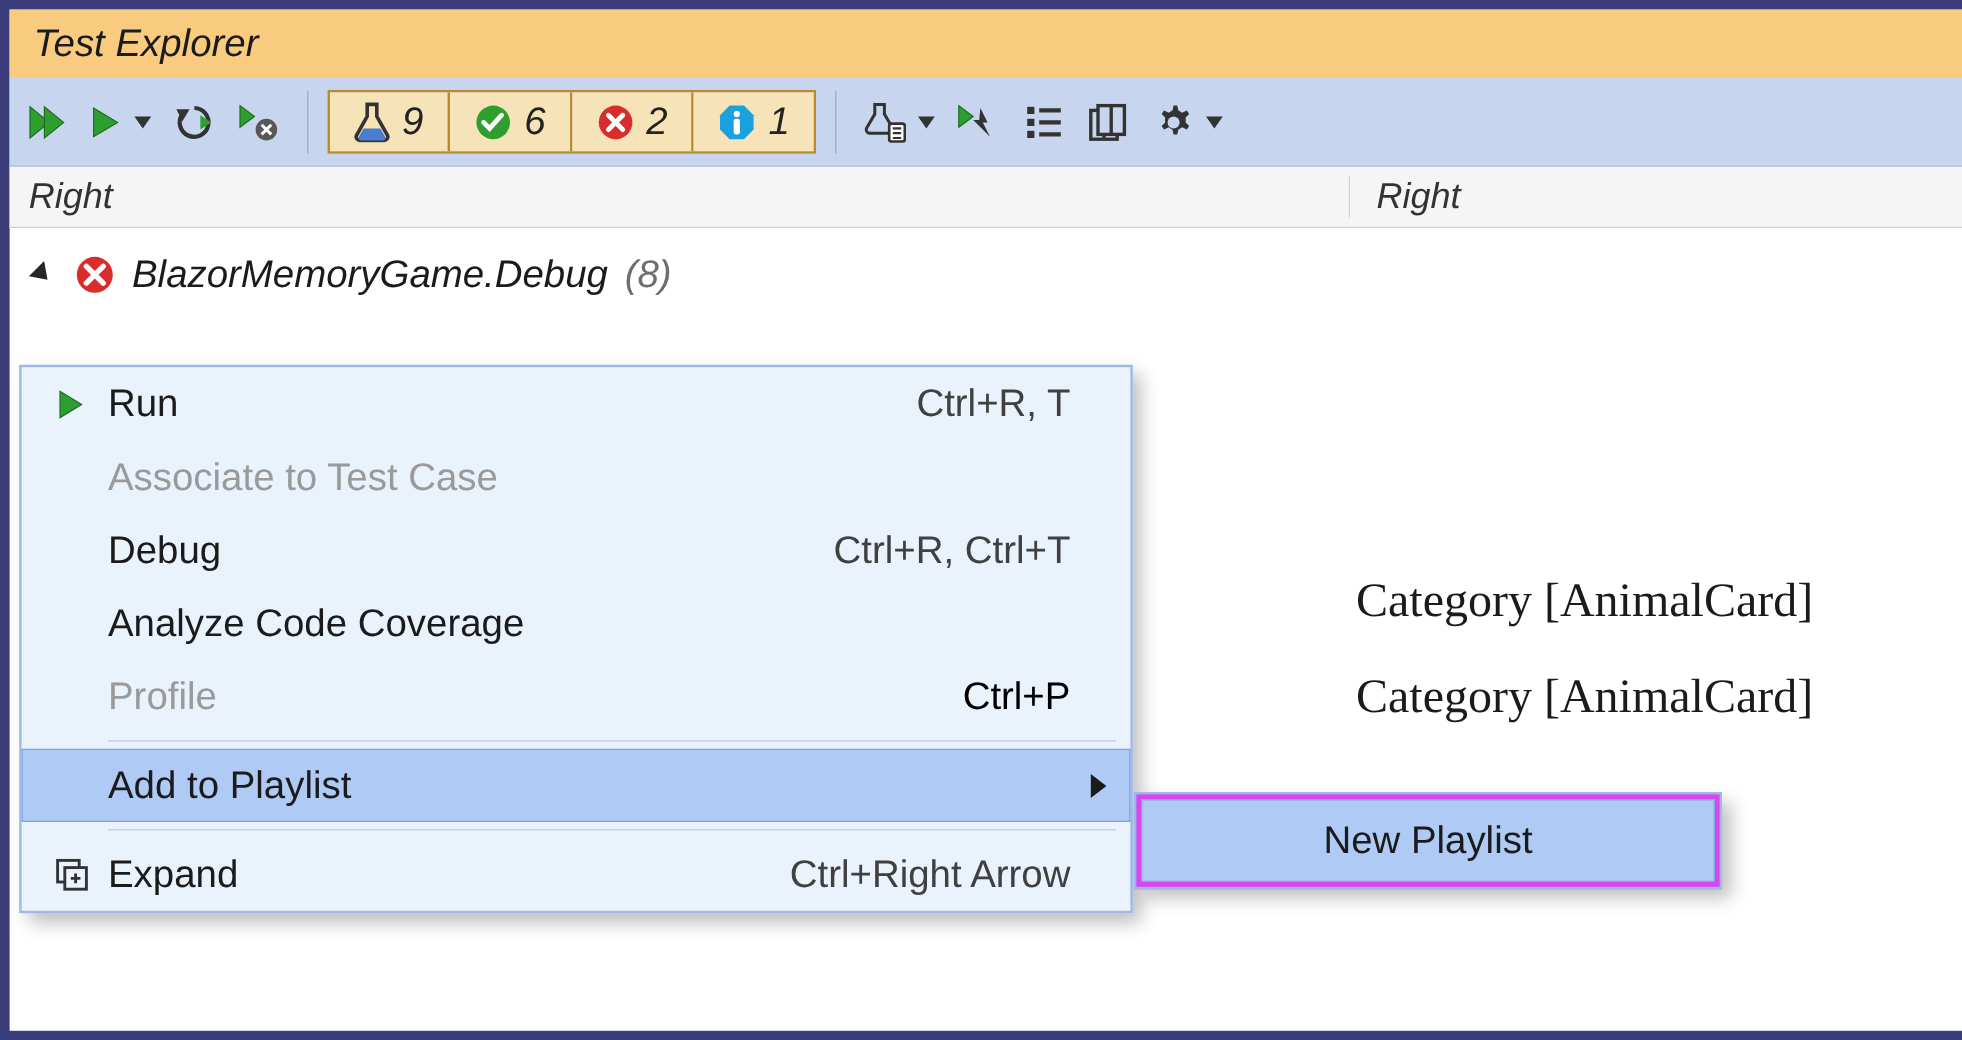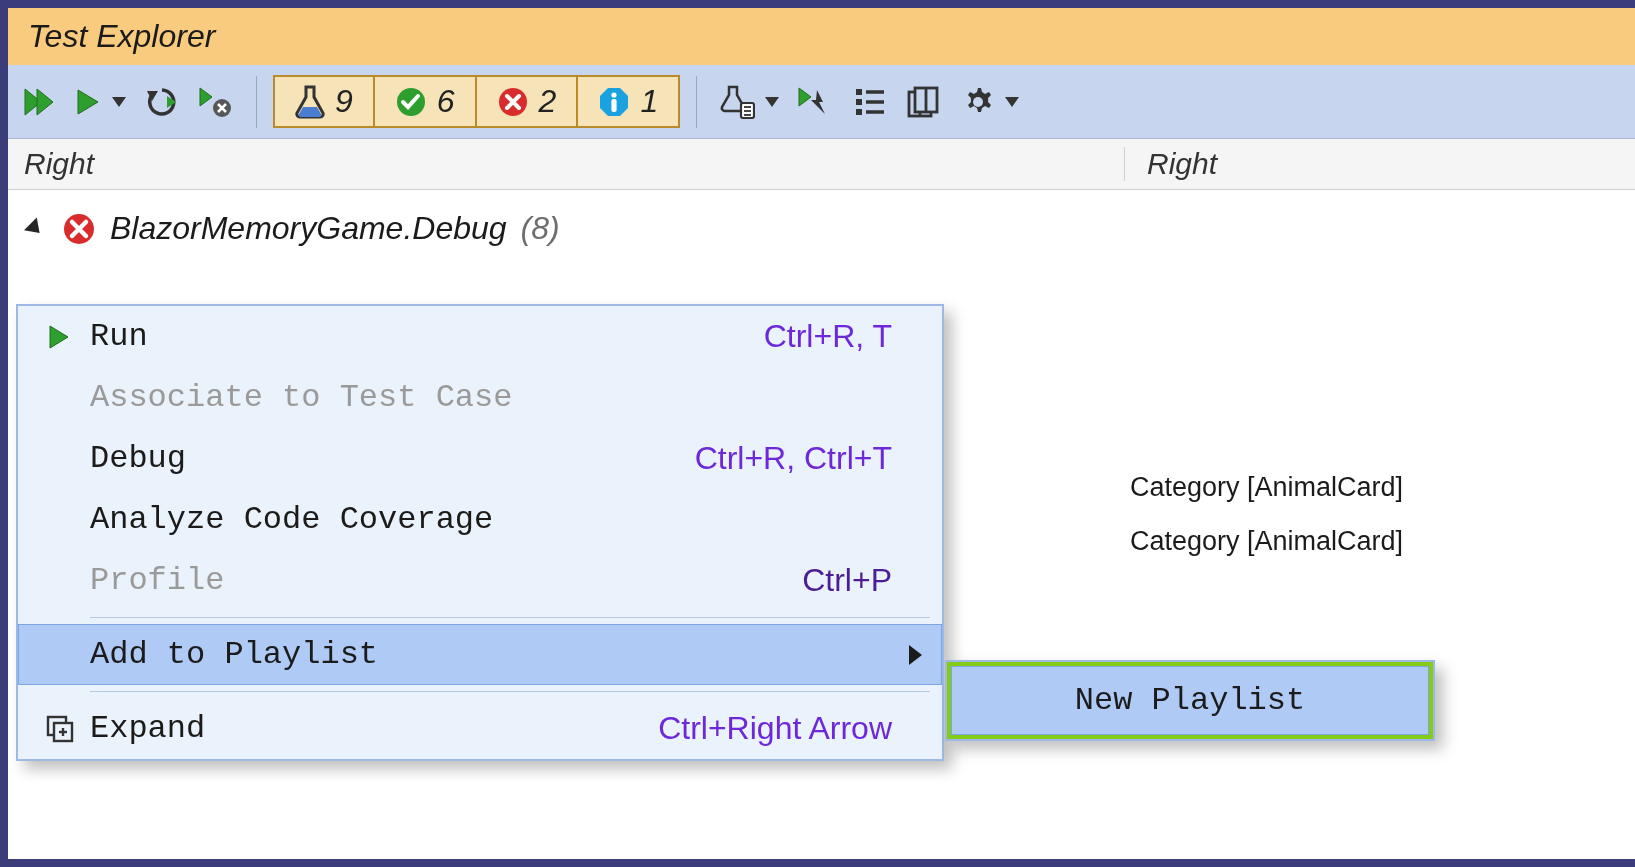--- a/index.html
+++ b/index.html
@@ -95,23 +95,24 @@
     border-top: 13px solid #262626;
     transform: rotate(-45deg);
     margin-right: 4px;
   }
   .count-muted { color: #6e6e6e; }
   
   .traits-area {
     position: absolute;
     left: 1130px;
     top: 460px;
-    font-size: 27px;
+    font-size: 40px;
     color: #1b1b1b;
     line-height: 2.0;
+    font-family: Liberation Serif, serif;
   }
   
   
   .context-menu {
     position: absolute;
     left: 16px;
     top: 304px;
     width: 928px;
     background: #eaf2fc;
     border: 2px solid #9fb9e6;
@@ -124,23 +125,23 @@
     padding: 12px 20px 12px 12px;
     color: #1b1b1b;
   }
   .menu-item.disabled { color: #9a9a9a; }
   .menu-icon {
     width: 60px;
     display: flex;
     justify-content: center;
     align-items: center;
   }
-  .menu-label { flex: 1; font-family: Liberation Mono, monospace; }
-  .menu-shortcut { color: #6d28d9; padding-left: 30px; }
-  .menu-item.disabled .menu-shortcut { color: #4c1d95; }
+  .menu-label { flex: 1; }
+  .menu-shortcut { color: #404040; padding-left: 30px; }
+  .menu-item.disabled .menu-shortcut { color: #000000; }
   .menu-arrow {
     width: 30px;
     display: flex;
     justify-content: flex-end;
   }
   .tri-right {
     width: 0; height: 0;
     border-top: 10px solid transparent;
     border-bottom: 10px solid transparent;
     border-left: 13px solid #1b1b1b;
@@ -154,21 +155,21 @@
     background: #aecaf5;
     outline: 1px solid #7ba4e0;
     outline-offset: -1px;
   }
   
   .submenu {
     position: absolute;
     left: 945px;
     top: 660px;
     width: 490px;
-    background: #84cc16;
+    background: #d946ef;
     border: 2px solid #9fb9e6;
     box-shadow: 8px 8px 14px rgba(0,0,0,0.25);
     font-size: 32px;
     padding: 4px;
   }
   .submenu .menu-item {
     padding: 16px 20px;
     justify-content: center;
   }
   .submenu .menu-item.selected .menu-label { text-align: center; }

